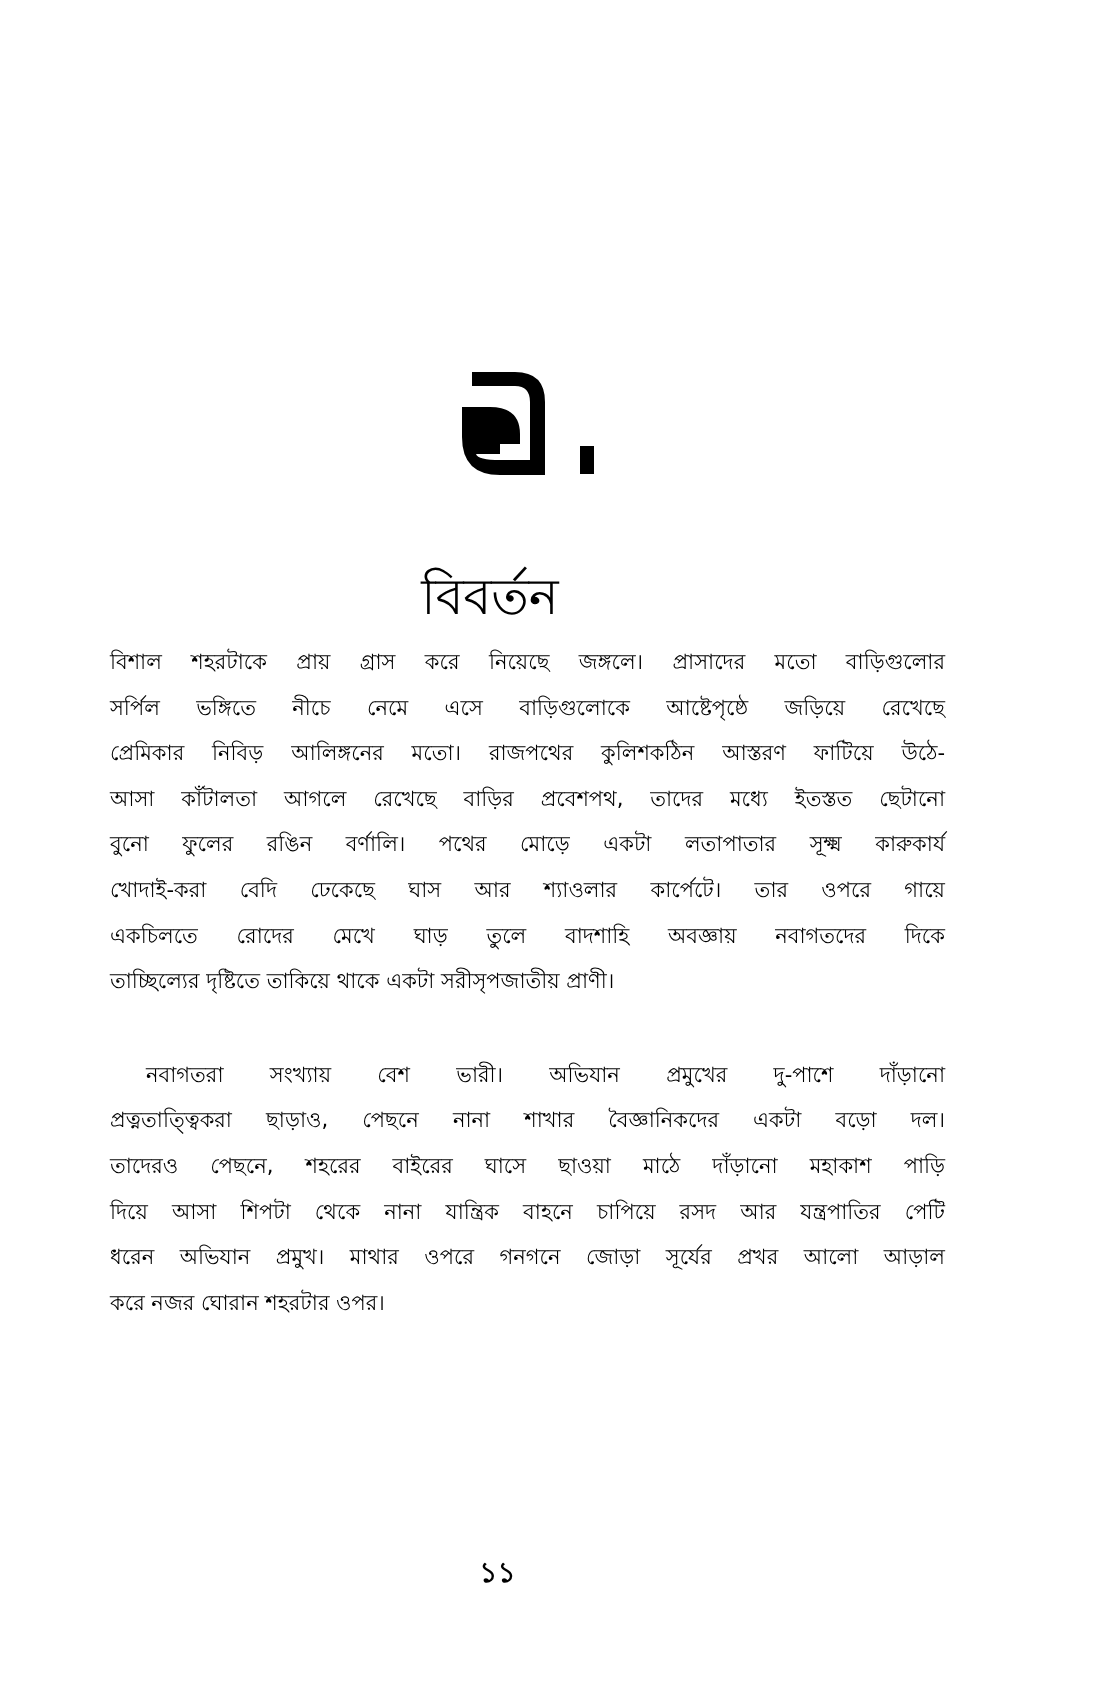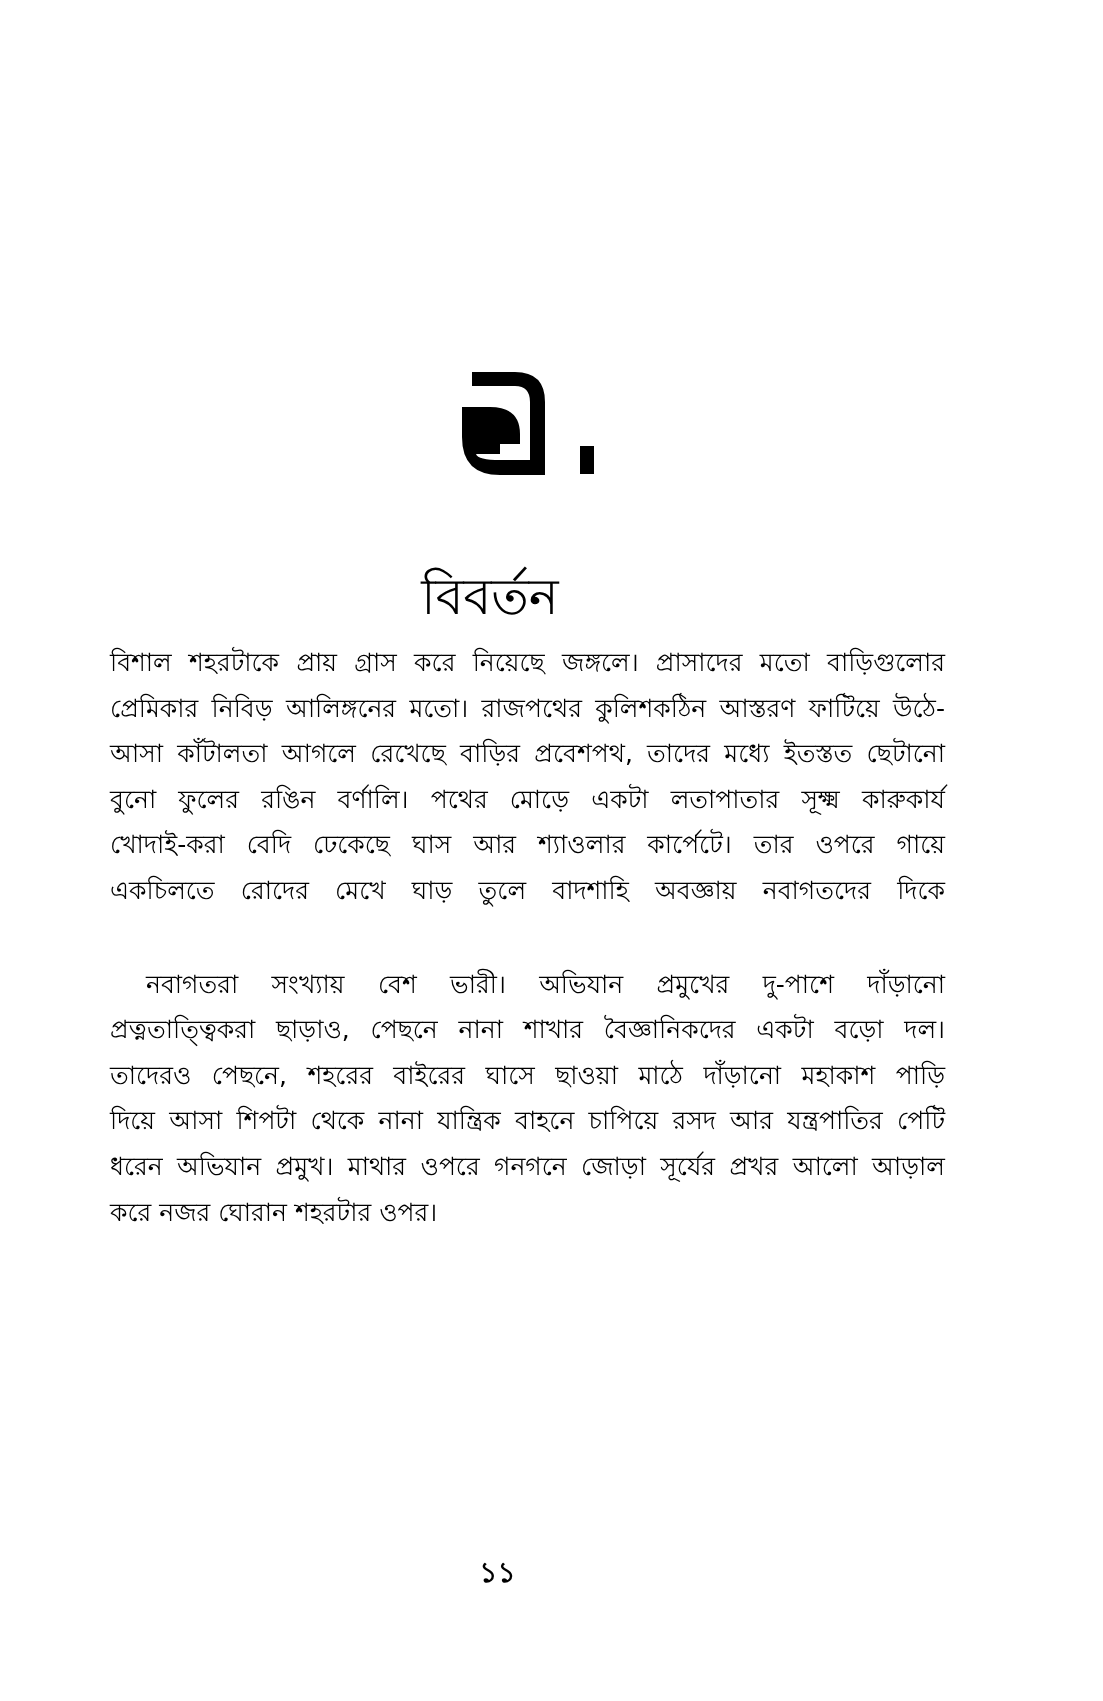--- a/index.html
+++ b/index.html
@@ -8,21 +8,21 @@
   .chapter-num { position: absolute; left: 460px; top: 372px; width: 150px; height: 110px; }
   .chapter-num svg { display: block; }
   .chapter-title {
     position: absolute; left: 0; top: 528px; width: 980px; text-align: center;
     font-family: "DejaVu Sans", "Liberation Sans", sans-serif;
     font-size: 50px; line-height: 70px; font-weight: normal;
   }
   .body-text {
     position: absolute; left: 110px; top: 640px; width: 835px;
     font-family: "DejaVu Sans", "Liberation Sans", sans-serif;
-    font-size: 25px; line-height: 45.6px; text-align: justify;
+    font-size: 21px; line-height: 45.6px; text-align: justify;
   }
   .body-text p { margin: 0; }
   .line { display: block; text-align: justify; text-align-last: justify; white-space: nowrap; }
   .line.last { text-align-last: left; }
   .page-number {
     position: absolute; left: 0; top: 1556px; width: 995px; text-align: center;
     font-family: "DejaVu Sans", "Liberation Sans", sans-serif;
     font-size: 28px; line-height: 34px; font-weight: bold;
   }
 </style>
@@ -38,25 +38,27 @@
       <rect x="120" y="74" width="14" height="28" fill="#000"></rect>
     </svg>
 
   </div>
 
   <h1 class="chapter-title">বিবর্তন</h1>
 
   <div class="body-text">
     <p>
       <span class="line">বিশাল শহরটাকে প্রায় গ্রাস করে নিয়েছে জঙ্গলে। প্রাসাদের মতো বাড়িগুলোর</span>
+      <span class="line">সর্পিল ভঙ্গিতে নীচে নেমে এসে বাড়িগুলোকে আষ্টেপৃষ্ঠে জড়িয়ে রেখেছে</span>
       <span class="line">প্রেমিকার নিবিড় আলিঙ্গনের মতো। রাজপথের কুলিশকঠিন আস্তরণ ফাটিয়ে উঠে-</span>
       <span class="line">আসা কাঁটালতা আগলে রেখেছে বাড়ির প্রবেশপথ, তাদের মধ্যে ইতস্তত ছেটানো</span>
       <span class="line">বুনো ফুলের রঙিন বর্ণালি। পথের মোড়ে একটা লতাপাতার সূক্ষ্ম কারুকার্য</span>
       <span class="line">খোদাই-করা বেদি ঢেকেছে ঘাস আর শ্যাওলার কার্পেটে। তার ওপরে গায়ে</span>
       <span class="line">একচিলতে রোদের মেখে ঘাড় তুলে বাদশাহি অবজ্ঞায় নবাগতদের দিকে</span>
+      <span class="line last">তাচ্ছিল্যের দৃষ্টিতে তাকিয়ে থাকে একটা সরীসৃপজাতীয় প্রাণী।</span>
     </p>
     <p>
       <span class="line" style="padding-left:36px;box-sizing:border-box;margin-top:48px;">নবাগতরা সংখ্যায় বেশ ভারী। অভিযান প্রমুখের দু-পাশে দাঁড়ানো</span>
       <span class="line">প্রত্নতাত্ত্বিকরা ছাড়াও, পেছনে নানা শাখার বৈজ্ঞানিকদের একটা বড়ো দল।</span>
       <span class="line">তাদেরও পেছনে, শহরের বাইরের ঘাসে ছাওয়া মাঠে দাঁড়ানো মহাকাশ পাড়ি</span>
       <span class="line">দিয়ে আসা শিপটা থেকে নানা যান্ত্রিক বাহনে চাপিয়ে রসদ আর যন্ত্রপাতির পেটি</span>
       <span class="line">ধরেন অভিযান প্রমুখ। মাথার ওপরে গনগনে জোড়া সূর্যের প্রখর আলো আড়াল</span>
       <span class="line last">করে নজর ঘোরান শহরটার ওপর।</span>
     </p>
   </div>

